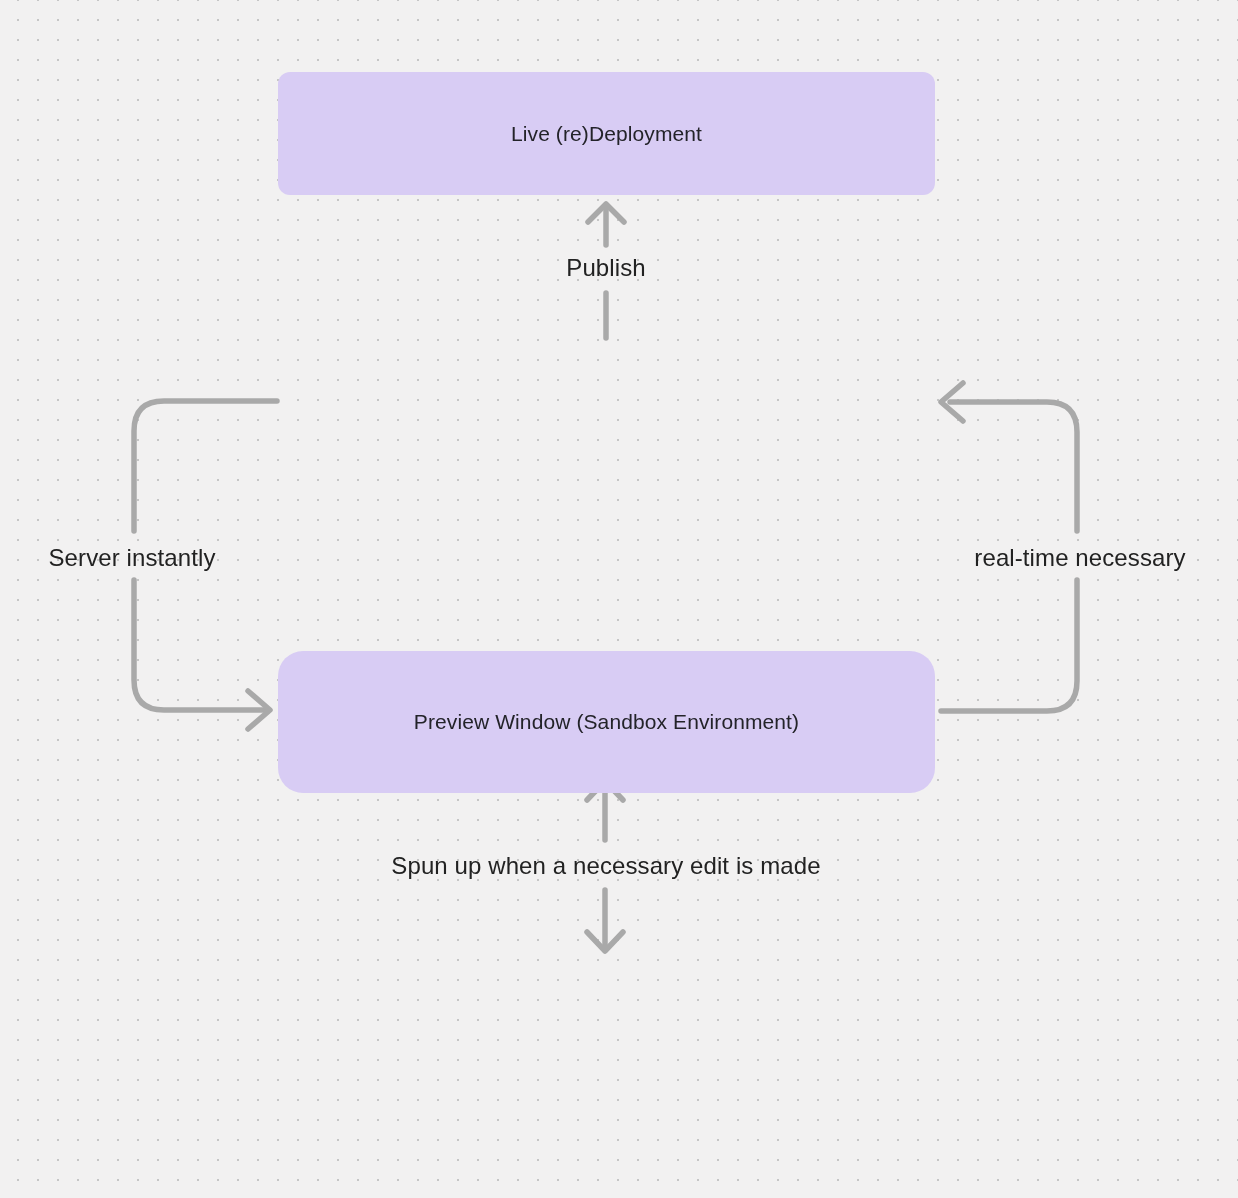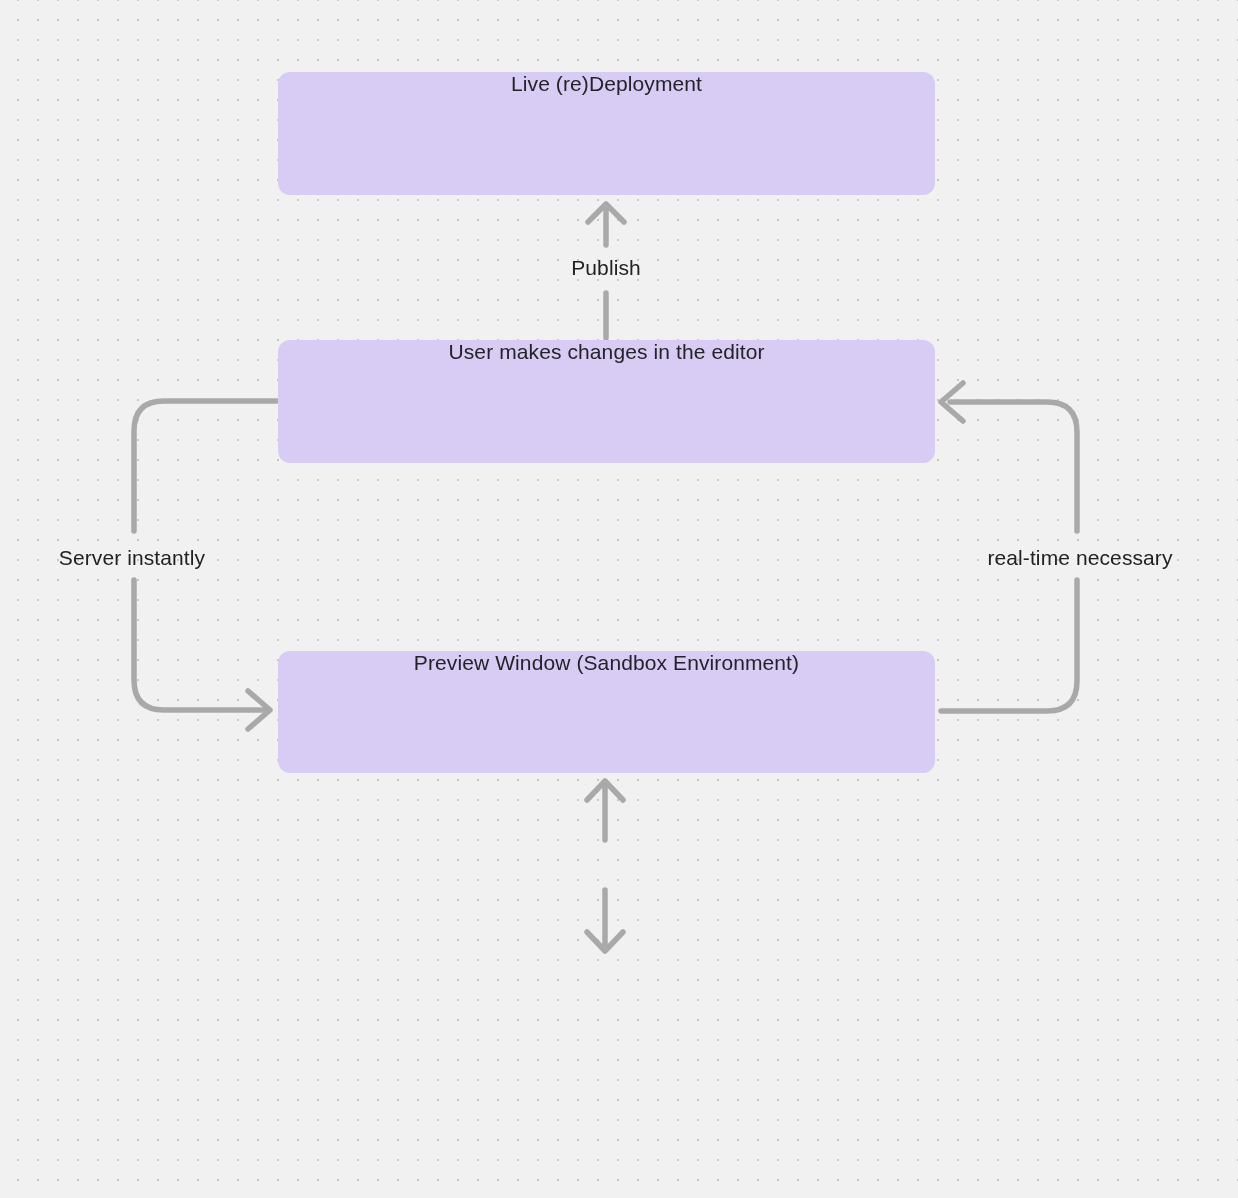--- a/index.html
+++ b/index.html
@@ -38,40 +38,41 @@
     pointer-events: stroke;
   }
   .node {
     position: absolute;
     left: 278px;
     width: 657px;
     height: 123px;
     background: #d8ccf4;
     border-radius: 12px;
     display: flex;
+    align-items: center;
     justify-content: center;
     box-sizing: border-box;
   }
   .node-label {
     font-size: 21px;
     color: #232329;
     letter-spacing: 0.1px;
     white-space: nowrap;
   }
   .edge-label {
     position: absolute;
     transform: translate(-50%, -50%);
-    font-size: 21px;
+    font-size: 24px;
     color: #222222;
     white-space: nowrap;
     letter-spacing: 0.1px;
   }
   .node-live      { top: 72px;  }
   .node-user      { top: 340px; }
-  .node-preview   { top: 651px; height: 122px; }
+  .node-preview   { top: 651px; height: 142px; border-radius: 25px; }
   .node-dev       { top: 958px; height: 122px; }
   .label-publish  { left: 606px;  top: 268px; }
   .label-updates  { left: 132px;  top: 558px; }
   .label-feedback { left: 1080px; top: 558px; }
   .label-spunup   { left: 606px;  top: 866px; }
 </style>
 </head>
 <body>
 
 <div class="canvas">
@@ -101,26 +102,24 @@
       <path d="M587 800 L605 781 L623 800"></path>
       <path d="M605 890 V945"></path>
       <path d="M587 932 L605 951 L623 932"></path>
     </g>
   </svg>
 
   <div class="node node-live">
     <span class="node-label">Live (re)Deployment</span>
   </div>
 
-  <div class="node node-user">
-    <span class="node-label">User makes changes in the editor</span>
-  </div>
 
   <div class="node node-preview">
     <span class="node-label">Preview Window (Sandbox Environment)</span>
   </div>
 
 
   <div class="edge-label label-publish">Publish</div>
   <div class="edge-label label-updates">Server instantly</div>
   <div class="edge-label label-feedback">real-time necessary</div>
+  <div class="edge-label label-spunup">Spun up when a necessary edit is made</div>
 
 </div>
 
 </body></html>

